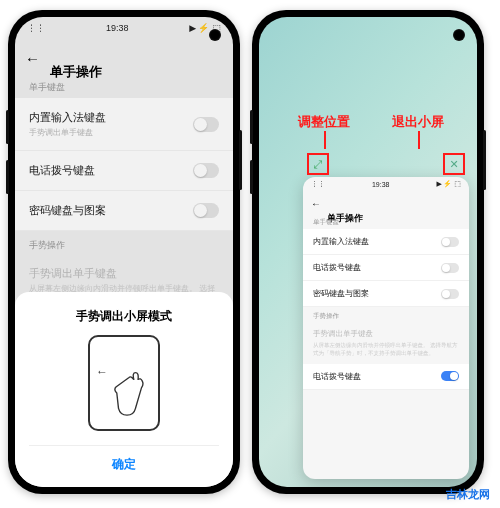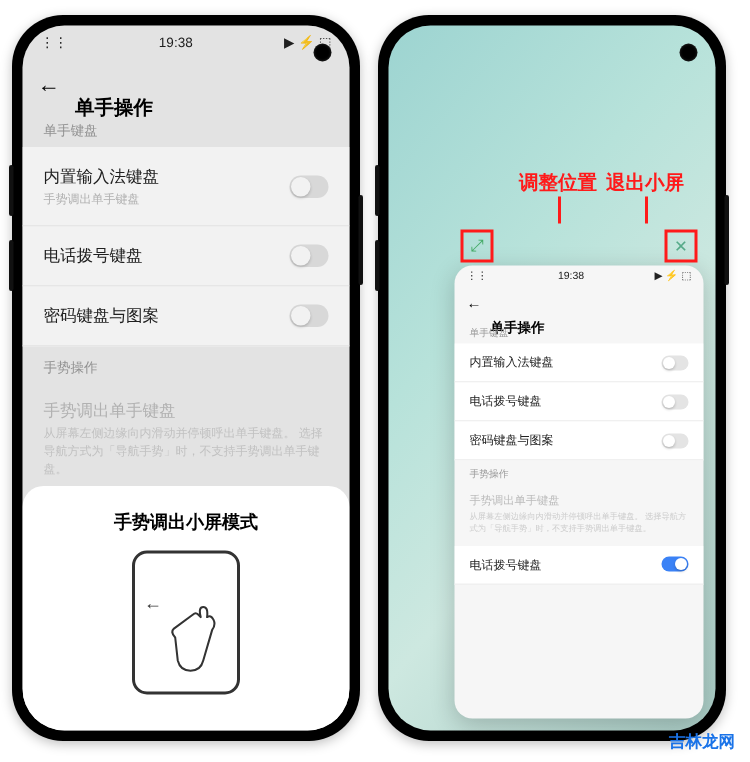--- a/index.html
+++ b/index.html
@@ -35,23 +35,23 @@
   .gesture-box { width:72px; height:96px; border:2px solid #333; border-radius:10px; margin:0 auto 14px; position:relative; }
   .swipe-arrow { position:absolute; left:8px; top:26px; font-size:12px; color:#333; }
   .swipe-arrow::before { content:"←"; position:absolute; left:-2px; top:0; }
   .hand { position:absolute; left:20px; top:30px; width:34px; height:52px; }
   .hand svg { width:100%; height:100%; }
   .opt-row { display:flex; align-items:center; gap:6px; font-size:10px; color:#555; padding:6px 2px; text-align:left; }
   .radio { width:12px; height:12px; border:1.3px solid #999; border-radius:50%; }
   .confirm { color:#0a84ff; font-size:12px; font-weight:600; padding:10px 0 4px; border-top:1px solid #eee; margin-top:4px; }
   
   .scrR { background: linear-gradient(130deg,#9dd4d1 0%,#b7e2da 35%,#cde8e0 60%,#a9ccc5 100%); position:relative; }
-  .callout { position:absolute; top:96px; font-size:13px; font-weight:600; color:#ff1a1a; padding:0 5px; z-index:20;margin-left:48px; }
+  .callout { position:absolute; top:96px; font-size:13px; font-weight:600; color:#ff1a1a; padding:0 5px; z-index:20; }
   .callout.c1 { left:34px; }
-  .callout.c2 { right:16px; }
+  .callout.c2 { right:28px; }
   .callout::after { content:""; position:absolute; left:50%; top:18px; width:2px; height:18px; background:#ff1a1a; }
   .red-box { position:absolute; width:22px; height:22px; border:2px solid #ff1a1a; z-index:20; display:flex; align-items:center; justify-content:center; }
   .red-box .ic { font-size:11px; color:#4a6; }
   .rb1 { left:48px; top:136px; }
   .rb2 { right:12px; top:136px; }
   .rb2 .ic { color:#5a8; }
   .mini { position:absolute; left:44px; top:160px; right:8px; bottom:8px; background:#f6f6f6; border-radius:12px; box-shadow:0 4px 16px rgba(0,0,0,.2); overflow:hidden; display:flex; flex-direction:column; }
   .mini .status { height:14px; font-size:7px; padding:0 8px; }
   .mini .titlebar { height:22px; padding:0 8px; gap:6px; }
   .mini .titlebar .back { font-size:10px; }
@@ -118,20 +118,21 @@
         <div class="sheet">
           <div class="h">手势调出小屏模式</div>
           <div class="gesture-box">
             <span class="swipe-arrow"></span>
             <div class="hand">
               <svg viewBox="0 0 40 60">
                   <path d="M8 30 Q4 26 7 23 L22 12 Q24 10 26 12 L28 14 Q26 6 30 6 Q34 6 33 14 Q36 12 38 16 Q40 20 37 24 L30 48 Q28 56 20 56 Q12 56 10 48 Z" fill="none" stroke="#333" stroke-width="1.6" stroke-linejoin="round"></path>
                 </svg>
             </div>
           </div>
+          <div class="confirm">确定</div>
         </div>
       </div>
     </div>
   </div>
 
   <div class="phone">
     <div class="btn-l"></div>
       <div class="btn-l2"></div>
       <div class="btn-r"></div>
     <div class="screen scrR">

